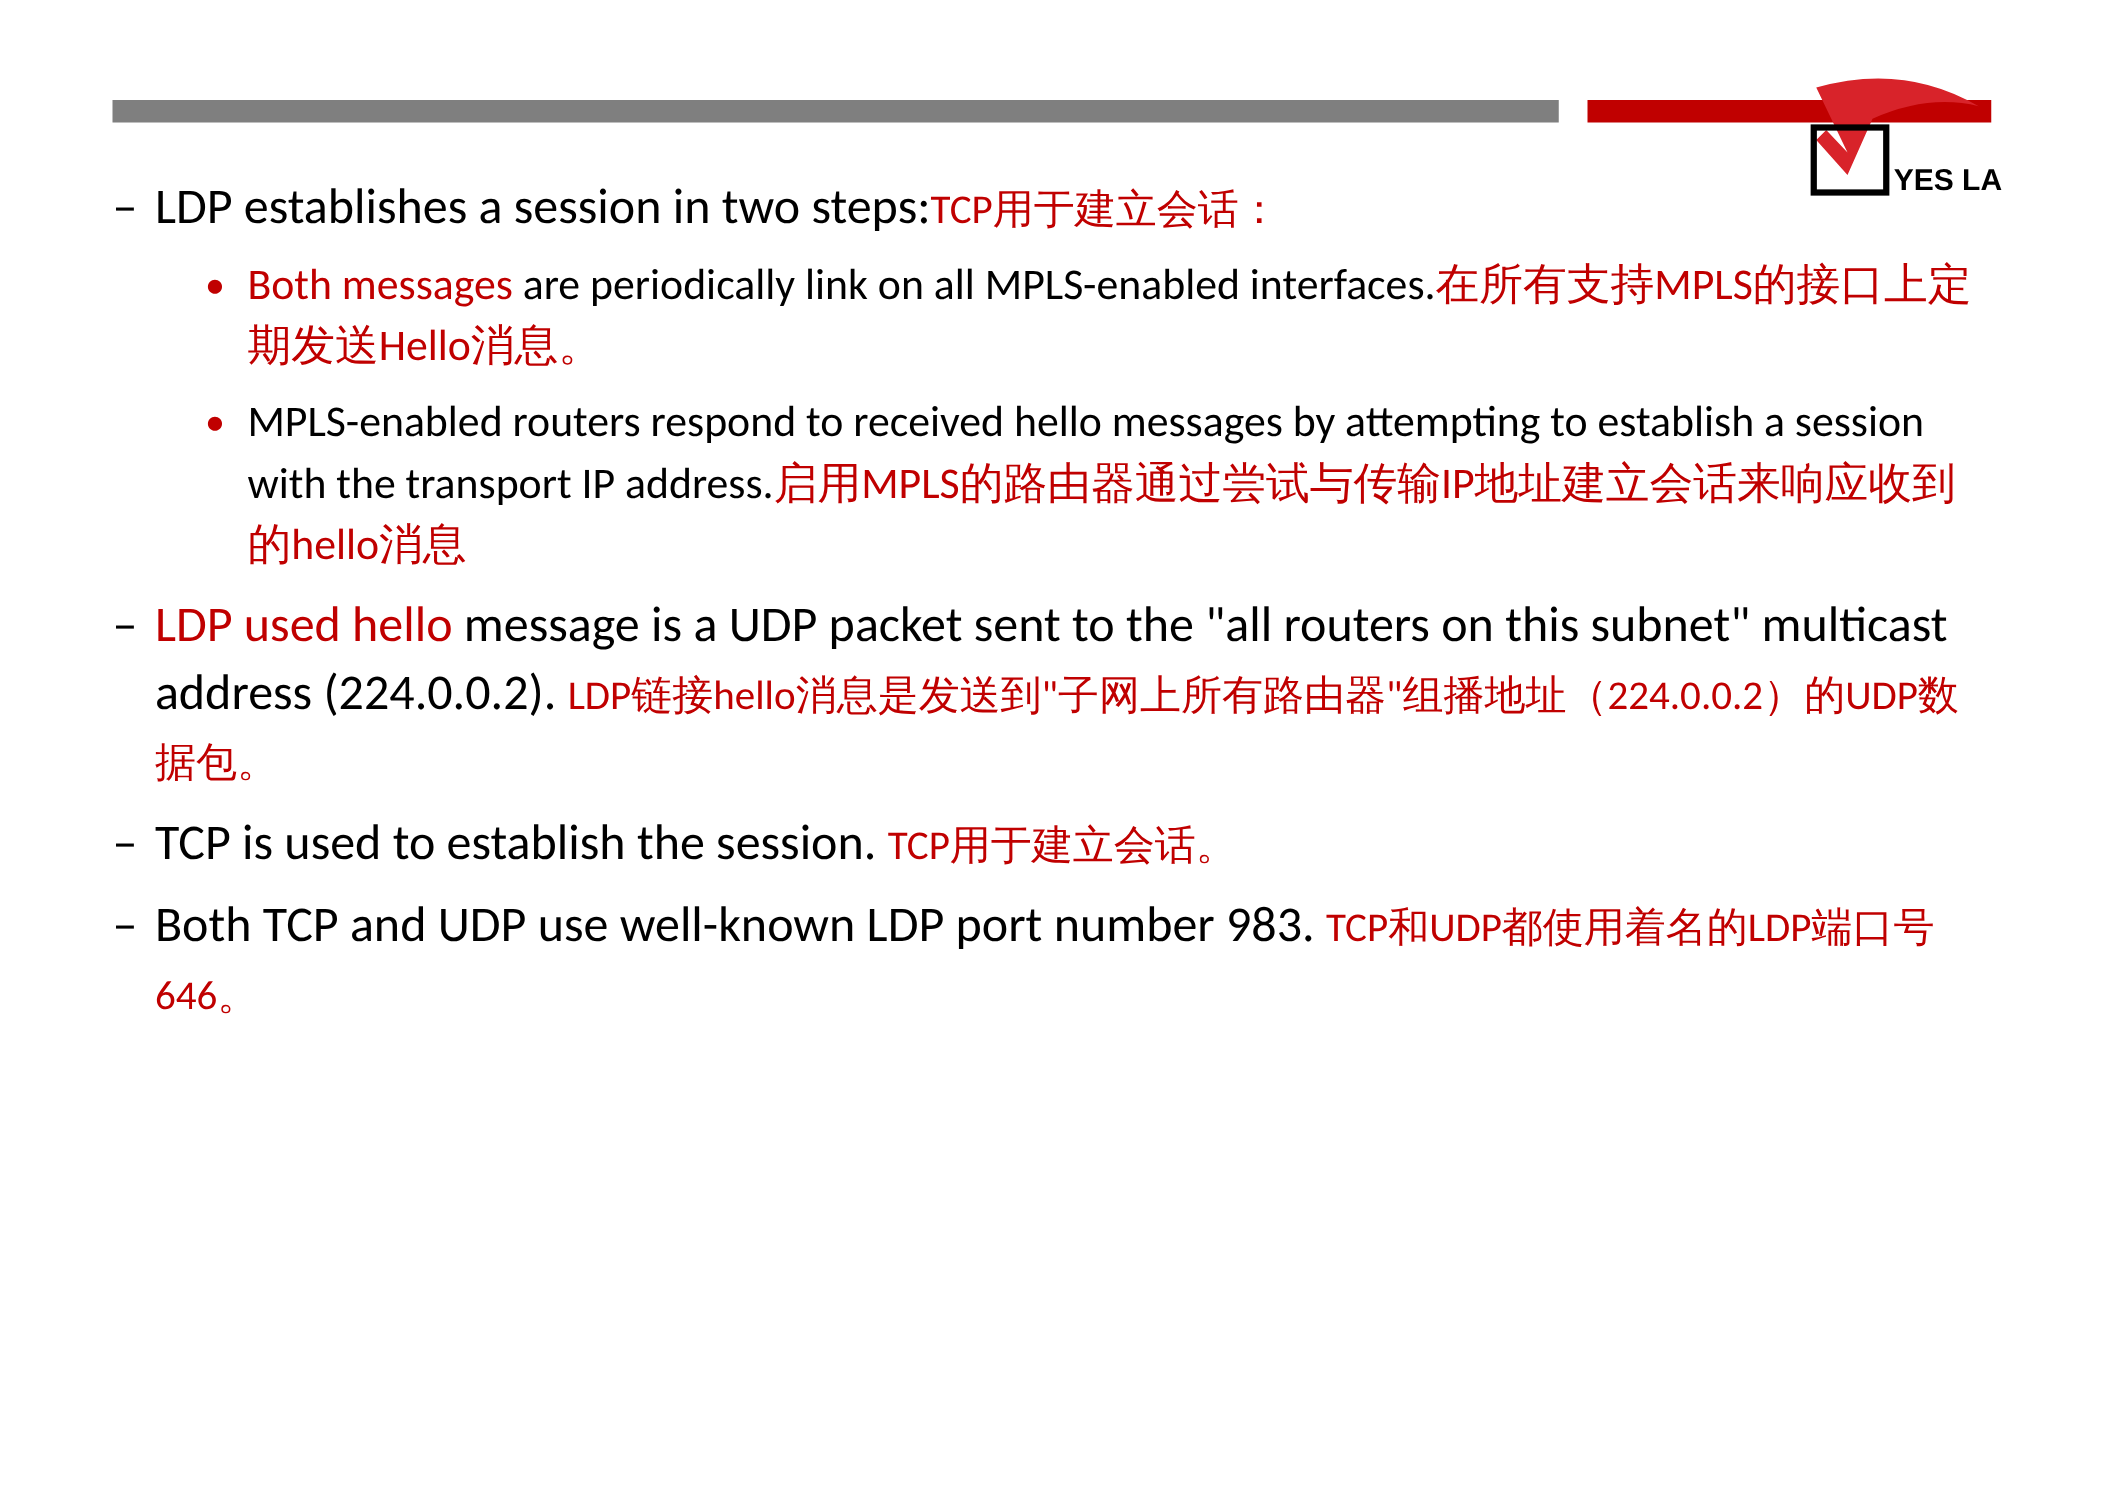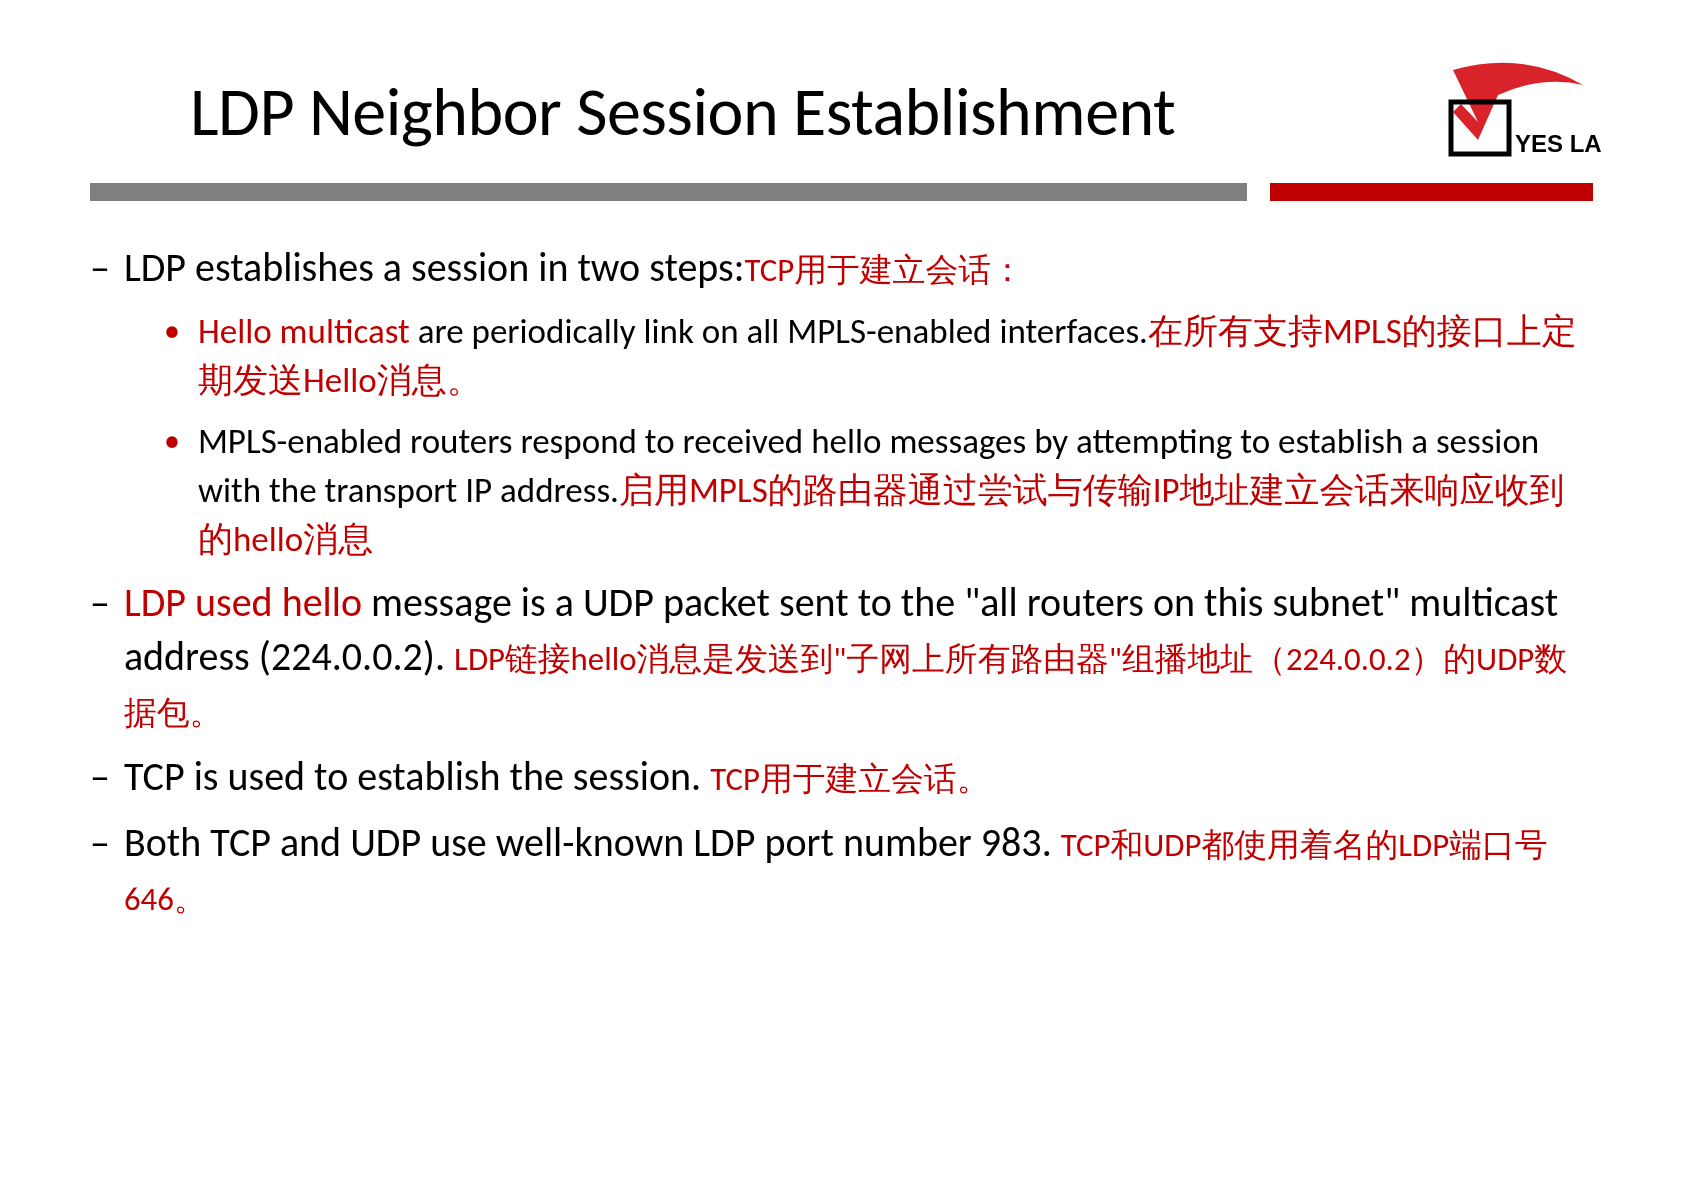--- a/index.html
+++ b/index.html
@@ -22,23 +22,20 @@
   .sm{font-size:.82em}
   .foot{position:absolute;bottom:60px;left:0;width:100%;text-align:center;font-size:27px}
   .foot a{color:#0563c1;text-decoration:underline}
   .gap-links{display:inline-block;width:14px}
 </style>
 </head>
 <body>
 
 <div class="slide">
 
-  <div class="title-row">
-    <h1 class="title">LDP Neighbor Session Establishment</h1>
-  </div>
 
   <div class="logo">
     <svg viewBox="0 0 200 120" width="200" height="120">
       <path d="M50 10 Q120 -10 180 25 Q140 15 95 35 L75 80 L50 52 L58 44 L75 62 Z" fill="#d8232a"></path>
       <rect x="48" y="42" width="58" height="52" fill="none" stroke="#000" stroke-width="5"></rect>
       <text x="112" y="92" font-family="Arial" font-weight="700" font-size="24" fill="#000">YES LAB</text>
     </svg>
   </div>
 
   <div class="rule">
@@ -52,21 +49,21 @@
     <div class="l1">
       <div class="dash">–</div>
       <div class="content">
         <span>LDP establishes a session in two steps:</span><span class="r sm">TCP用于建立会话：</span>
       </div>
     </div>
 
     <div class="l2">
       <div class="bullet">•</div>
       <div class="content">
-        <span class="r">Hello multicast</span><span> are periodically link on all MPLS-enabled  interfaces.</span><span class="r">在所有支持MPLS的接口上定期发送Hello消息。</span>
+        <span class="r">Both messages</span><span> are periodically link on all MPLS-enabled  interfaces.</span><span class="r">在所有支持MPLS的接口上定期发送Hello消息。</span>
       </div>
     </div>
 
     <div class="l2">
       <div class="bullet">•</div>
       <div class="content">
         <span>MPLS-enabled routers respond to received hello messages  by attempting to establish a session with the transport IP  address.</span><span class="r">启用MPLS的路由器通过尝试与传输IP地址建立会话来响应收到的hello消息</span>
       </div>
     </div>
 

